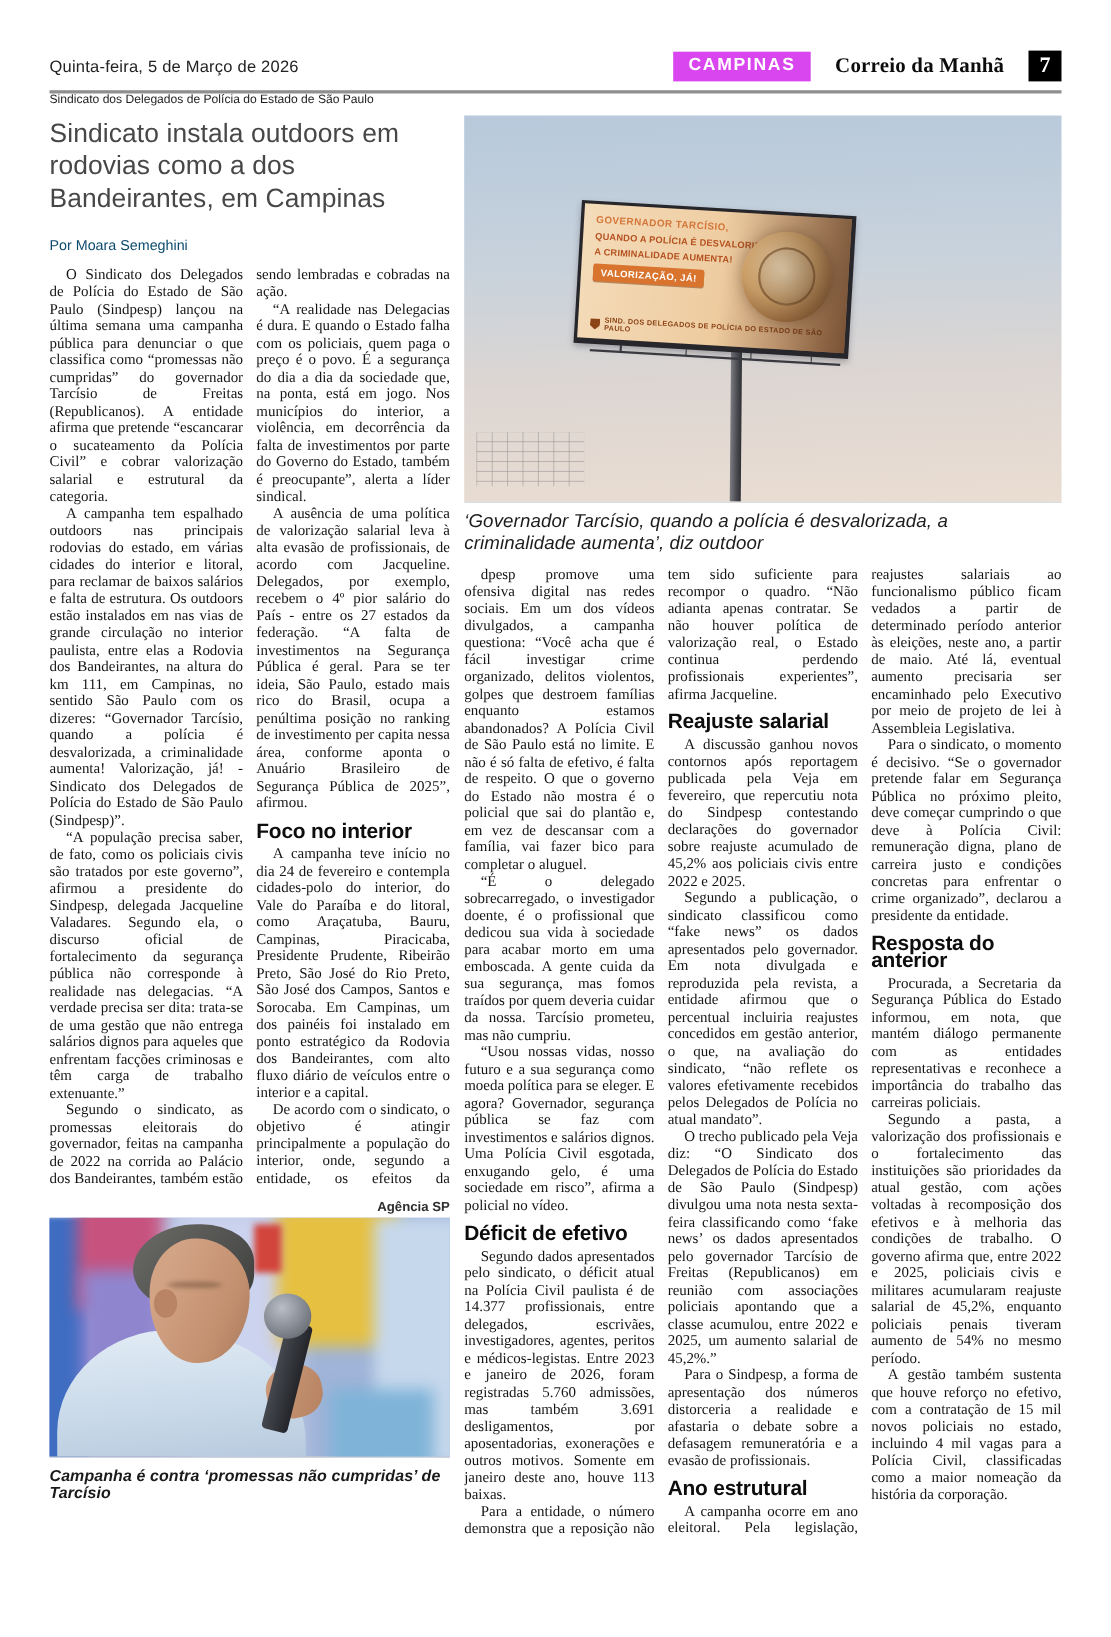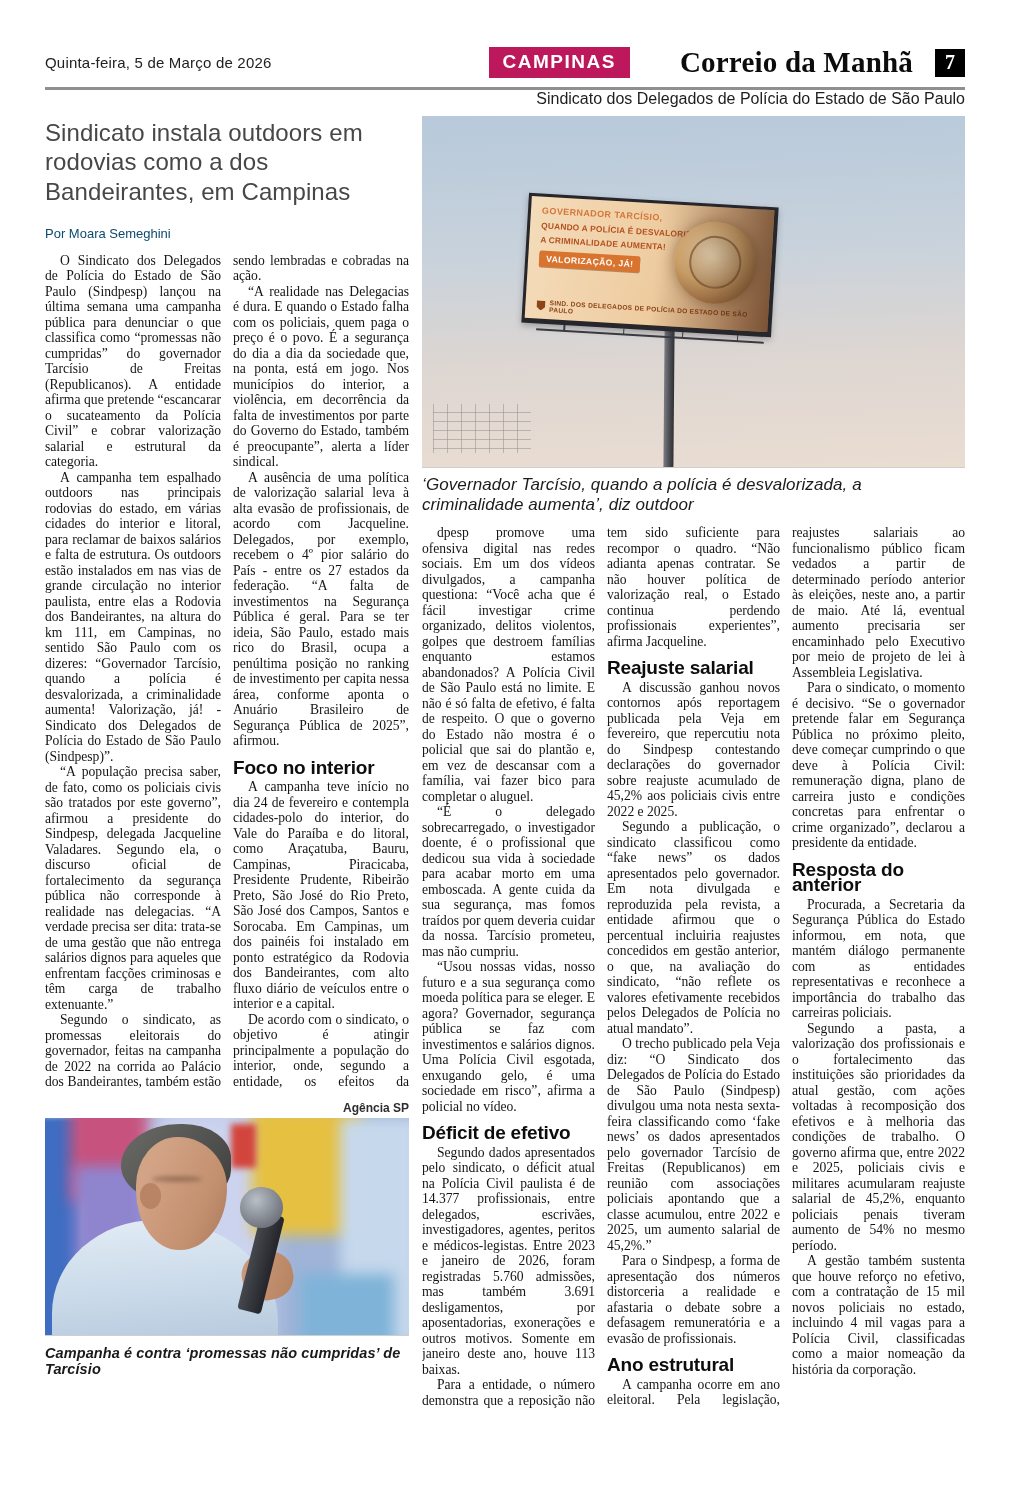--- a/index.html
+++ b/index.html
@@ -9,39 +9,39 @@
     font-family:"Liberation Sans", sans-serif;
     color:#111;
   }
   .page { padding:46px 45px 0 45px; }
 
   
   .masthead-row { display:flex; align-items:center; }
   .date { font-size:15px; color:#222; letter-spacing:.2px; }
   .right-group { margin-left:auto; display:flex; align-items:center; gap:22px; }
   .section-box {
-    background:#be185d; color:#fff; font-weight:700; font-size:19px;
+    background:#d946ef; color:#fff; font-weight:700; font-size:16px;
     letter-spacing:1.5px; padding:4px 14px 5px;
   }
   .paper-name {
-    font-family:"Liberation Serif", serif; font-weight:700; font-size:29px;
-    color:#0c0c0c; letter-spacing:.2px;margin-left:28px;
+    font-family:"Liberation Serif", serif; font-weight:700; font-size:19px;
+    color:#0c0c0c; letter-spacing:.2px;
   }
   .page-num-box {
     background:#000; color:#fff; font-family:"Liberation Serif", serif;
     font-weight:700; font-size:20px; padding:2px 10px 3px;
   }
   .header-rule { border:0; border-top:3px solid #8f8f8f; margin-top:8px; }
 
   
   h1.headline {
     font-size:51px; line-height:1.05; font-weight:700; letter-spacing:-1.5px;
     color:#0d0d0d; margin:14px 0 4px;
   }
-  .credit-top { text-align:right; font-size:16px; color:#1e1e1e; margin-bottom:8px; }
+  .credit-top { font-size:11px; color:#1e1e1e; margin-bottom:8px; }
 
   
   .main { display:grid; grid-template-columns:364px 1fr; column-gap:13px; }
 
   .deck {
     font-size:24px; line-height:1.22; color:#474747; font-weight:400;
     letter-spacing:.1px; margin-top:2px;
   }
   .byline { font-size:13px; color:#0c4a6e; margin:20px 0 12px; }
 

